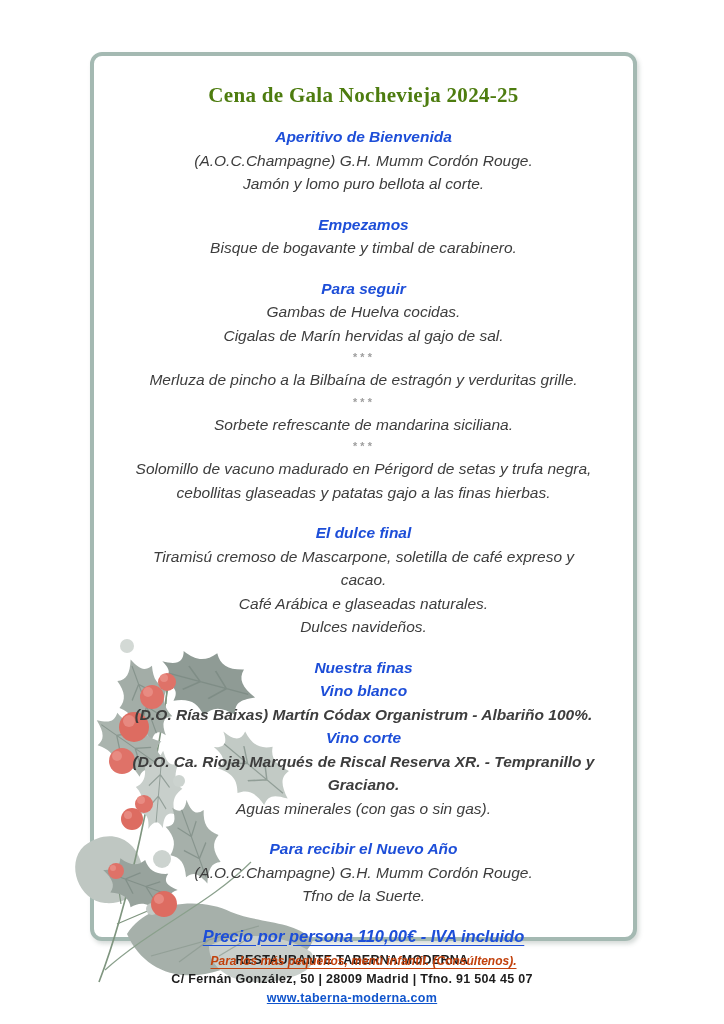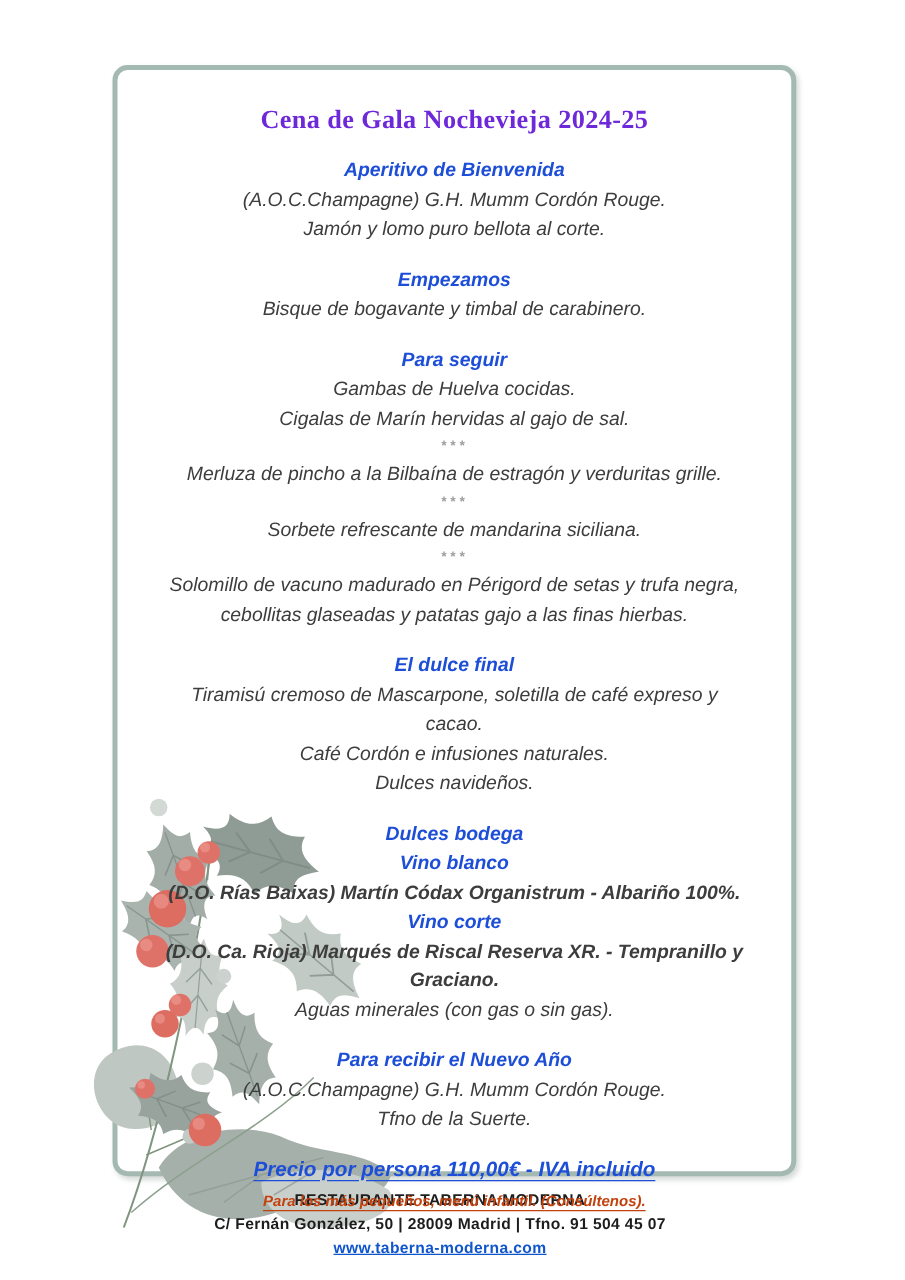--- a/index.html
+++ b/index.html
@@ -12,21 +12,21 @@
     border:4px solid #a4b9b2;border-radius:12px;background:#ffffff;
     box-shadow:2px 3px 4px rgba(90,110,105,.25);
   }
   .deco{position:absolute;left:-35px;top:548px;width:310px;height:380px;z-index:0;pointer-events:none;}
   .content{
     position:relative;z-index:1;text-align:center;padding:0 34px;
     color:#3d3d3d;font-style:italic;font-size:15.5px;line-height:23.5px;
   }
   .menu-title{
     font-family:"Liberation Serif",serif;font-style:normal;font-weight:bold;
-    color:#6d28d9;font-size:21px;line-height:26px;margin:26px 0 0 0;letter-spacing:.3px;
+    color:#4d7c0f;font-size:21px;line-height:26px;margin:26px 0 0 0;letter-spacing:.3px;
   }
   .sec{margin-top:17px;}
   .sec-heading{color:#1d4ed8;font-weight:bold;font-size:15.5px;line-height:23.5px;}
   .line{line-height:23.5px;}
   .line.bold{font-weight:bold;}
   .sep{color:#9d9d9d;font-size:11px;line-height:21px;letter-spacing:3px;font-weight:bold;}
   .price-block{margin-top:15px;}
   .price-main{
     color:#1d4ed8;font-weight:bold;font-size:16.5px;line-height:26px;
     text-decoration:underline;text-underline-offset:3px;
@@ -119,26 +119,26 @@
       <div class="sep">***</div>
       <div class="line">Sorbete refrescante de mandarina siciliana.</div>
       <div class="sep">***</div>
       <div class="line">Solomillo de vacuno madurado en Périgord de setas y trufa negra,</div>
       <div class="line">cebollitas glaseadas y patatas gajo a las finas hierbas.</div>
     </div>
 
     <div class="sec">
       <div class="sec-heading">El dulce final</div>
       <div class="line">Tiramisú cremoso de Mascarpone, soletilla de café expreso y cacao.</div>
-      <div class="line">Café Cordón e infusiones naturales.</div>
+      <div class="line">Café Arábica e glaseadas naturales.</div>
       <div class="line">Dulces navideños.</div>
     </div>
 
     <div class="sec">
-      <div class="sec-heading">Dulces bodega</div>
+      <div class="sec-heading">Nuestra finas</div>
       <div class="sec-heading">Vino blanco</div>
       <div class="line bold">(D.O. Rías Baixas) Martín Códax Organistrum  - Albariño 100%.</div>
       <div class="sec-heading">Vino corte</div>
       <div class="line bold">(D.O. Ca. Rioja) Marqués de Riscal Reserva XR. - Tempranillo y Graciano.</div>
       <div class="line">Aguas minerales (con gas o sin gas).</div>
     </div>
 
     <div class="sec">
       <div class="sec-heading">Para recibir el Nuevo Año</div>
       <div class="line">(A.O.C.Champagne) G.H. Mumm Cordón Rouge.</div>

